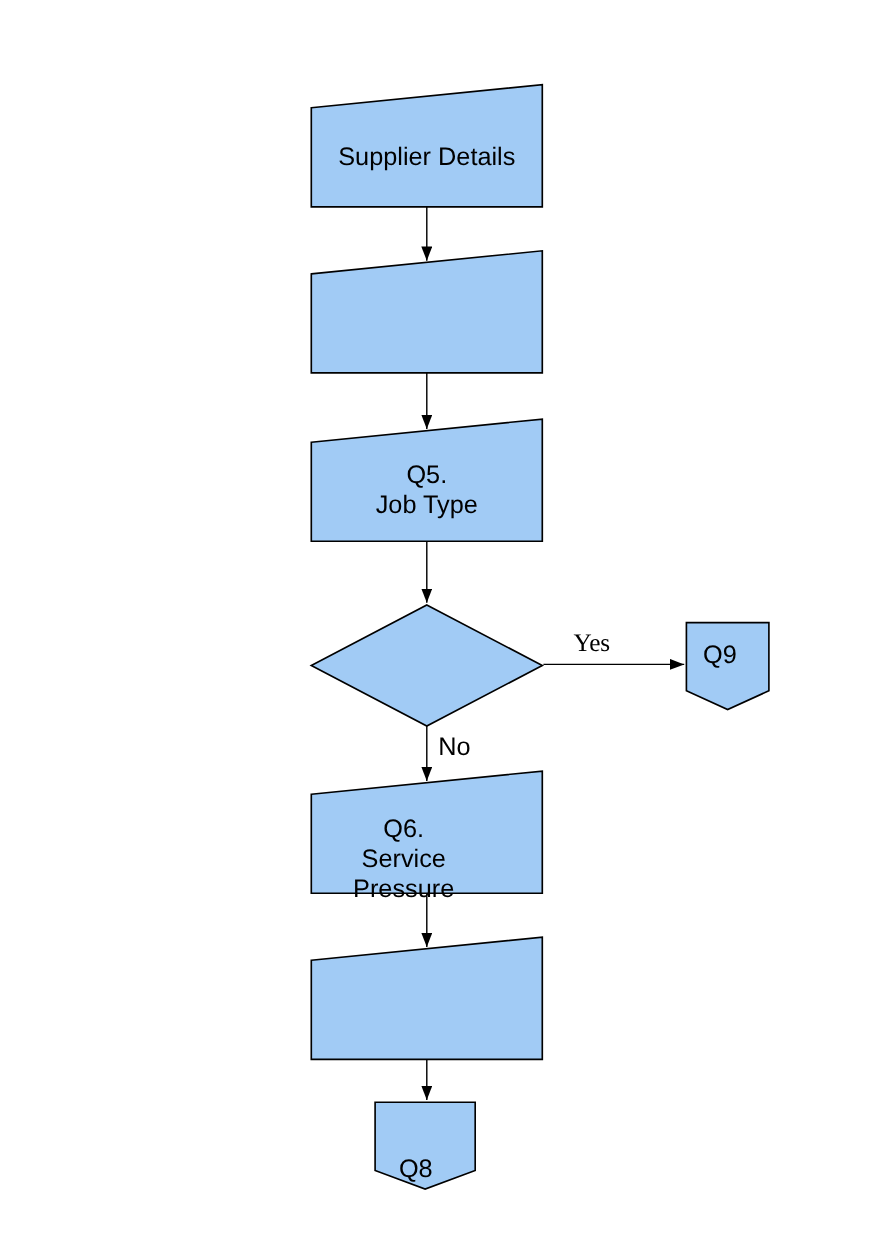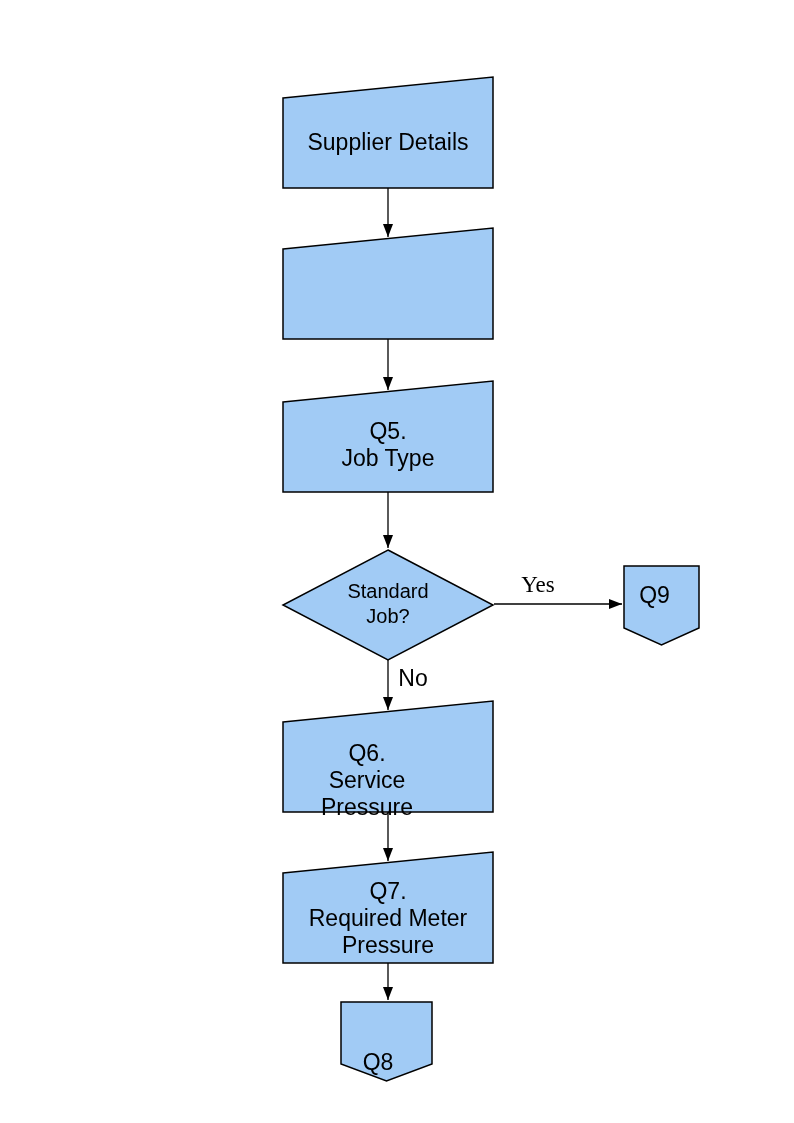--- a/index.html
+++ b/index.html
@@ -81,31 +81,26 @@
     <line class="arrow-line" x1="388" y1="812" x2="388" y2="861" marker-end="url(#arrowhead)"></line>
     <line class="arrow-line" x1="388" y1="963" x2="388" y2="1000" marker-end="url(#arrowhead)"></line>
   </svg>
 
   <div class="lbl" style="left:283px; top:129px; width:210px;">Supplier Details</div>
 
 
   <div class="lbl" style="left:283px; top:418px; width:210px;">Q5.
 Job Type</div>
 
-  <div class="lbl lbl-small" style="left:298px; top:579px; width:180px;">Standard
-Job?</div>
 
   <div class="lbl" style="left:510px; top:571px; width:56px;font-family:Liberation Serif, serif;">Yes</div>
 
   <div class="lbl" style="left:624px; top:582px; width:61px;">Q9</div>
 
   <div class="lbl" style="left:389px; top:665px; width:48px;">No</div>
 
   <div class="lbl" style="left:283px; top:740px; width:168px;">Q6.
 Service Pressure</div>
 
-  <div class="lbl" style="left:283px; top:878px; width:210px;">Q7.
-Required Meter
-Pressure</div>
 
   <div class="lbl" style="left:341px; top:1049px; width:74px;">Q8</div>
 
 </div>
 
 </body></html>

